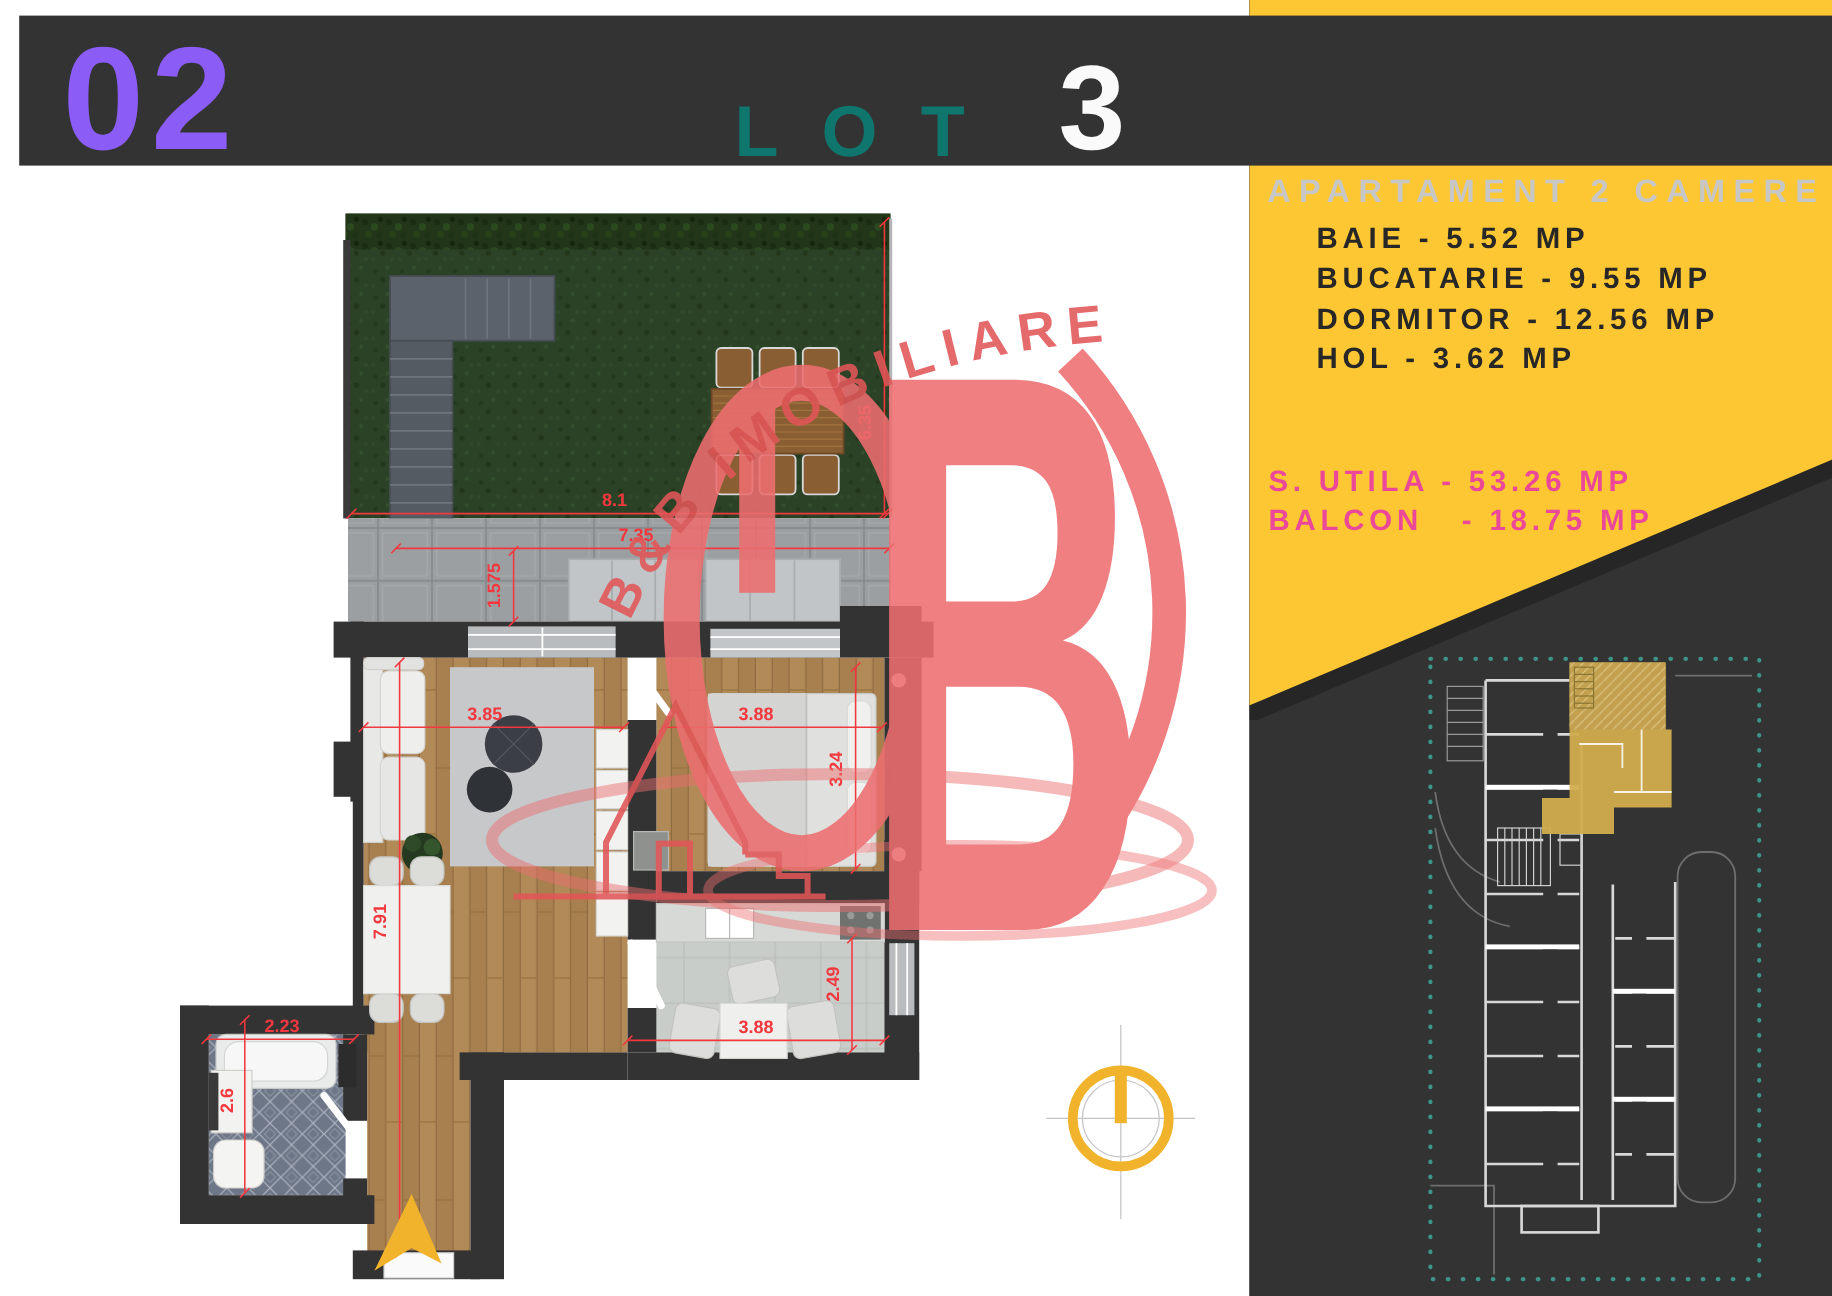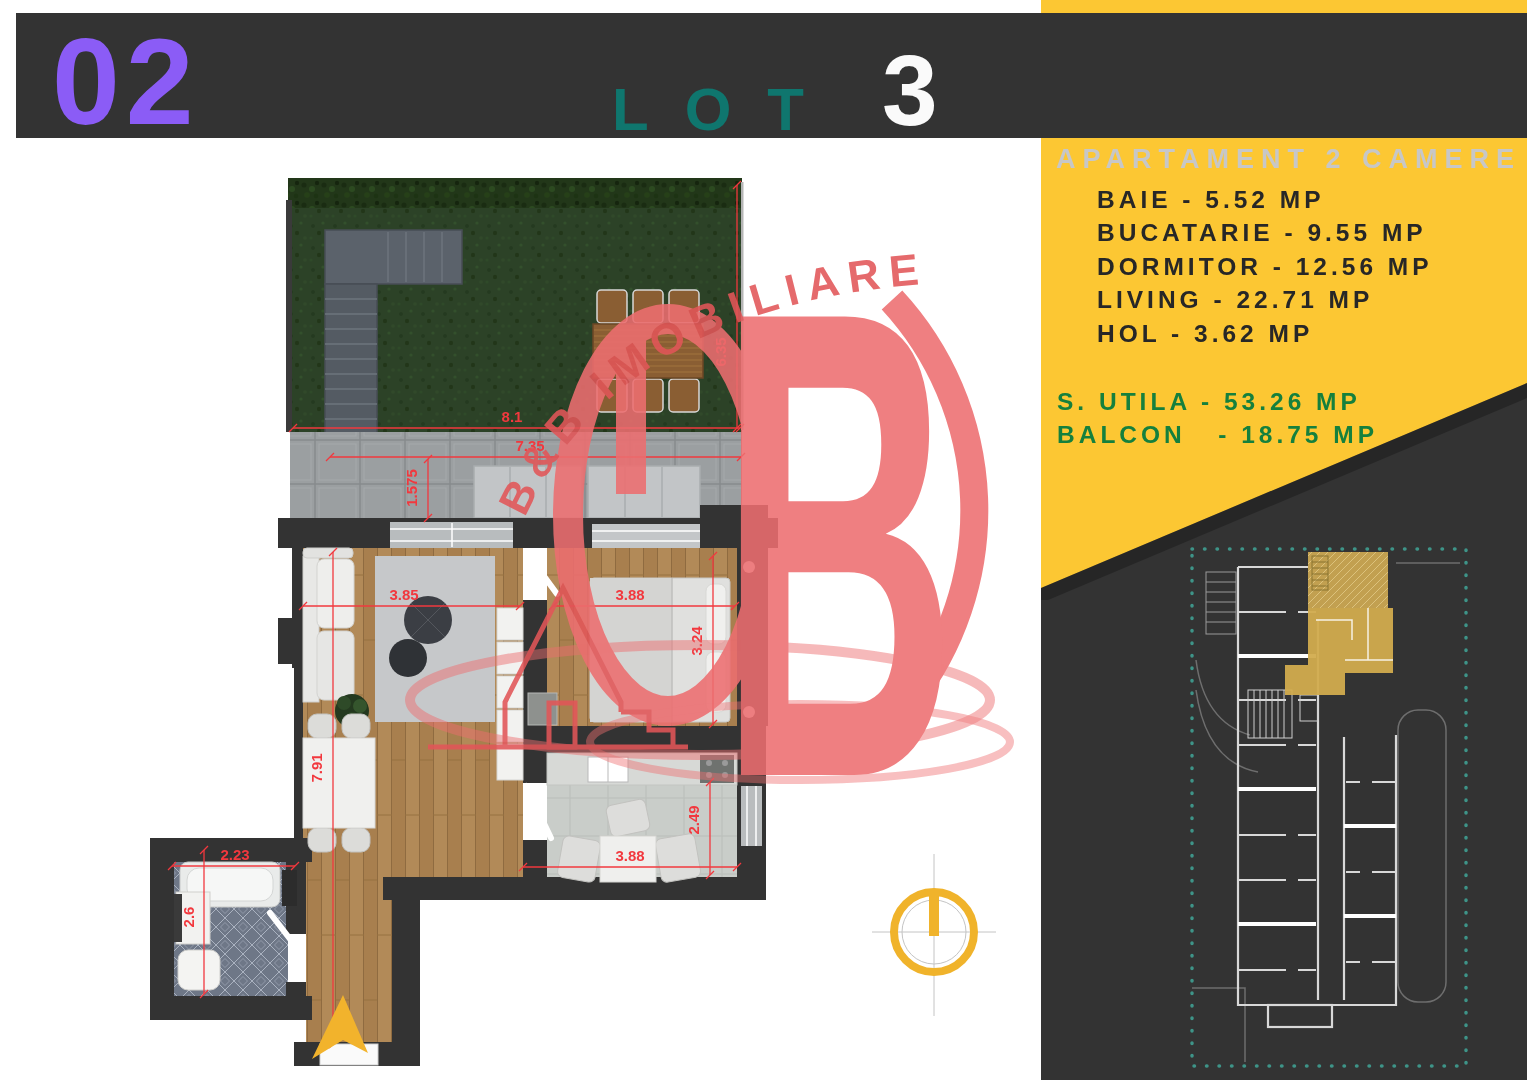--- a/index.html
+++ b/index.html
@@ -21,21 +21,21 @@
   #h-title{left:612px;top:13px;height:125px;display:flex;align-items:flex-end;line-height:.95;}
   #h-title .w{font-size:60px;font-weight:700;color:#0f766e;letter-spacing:36px;}
   #h-title .n{font-size:100px;font-weight:700;color:#fafafa;margin-left:42px;}
   #h-sub{left:1056px;top:100px;font-size:27px;font-weight:700;color:#c7c7c7;letter-spacing:7px;white-space:pre;margin-top:44px;}
 
   
   #room-list{left:1057px;top:186px;margin-left:40px;}
   .panel-line{height:33.4px;font-size:24.5px;font-weight:700;letter-spacing:4px;
               color:#272727;white-space:pre;}
   #totals{left:1057px;top:388px;}
-  #totals .panel-line{color:#15803d;}
+  #totals .panel-line{color:#ec4899;}
 
   svg{position:absolute;}
   #plan-svg{left:0;top:0;}
   #site-svg{left:1041px;top:0;}
   text{font-family:"Liberation Sans",sans-serif;}
   .dimtxt{fill:#f2383e;font-size:15px;font-weight:700;}
 </style>
 </head>
 <body>
 
@@ -48,21 +48,20 @@
 <div class="abs" id="h-title">
   <span class="w">LOT</span>
   <span class="n">3</span>
 </div>
 <div class="abs" id="h-sub">APARTAMENT 2 CAMERE</div>
 
 <div class="abs" id="room-list">
   <div class="panel-line">BAIE - 5.52 MP</div>
   <div class="panel-line">BUCATARIE - 9.55 MP</div>
   <div class="panel-line">DORMITOR - 12.56 MP</div>
-  <div class="panel-line">LIVING - 22.71 MP</div>
   <div class="panel-line">HOL - 3.62 MP</div>
 </div>
 <div class="abs" id="totals">
   <div class="panel-line">S. UTILA - 53.26 MP</div>
   <div class="panel-line">BALCON   - 18.75 MP</div>
 </div>
 
 <svg id="plan-svg" width="1040" height="1080" viewBox="0 0 1040 1080">
   <defs>
     <pattern id="wood" width="28" height="120" patternUnits="userSpaceOnUse">

